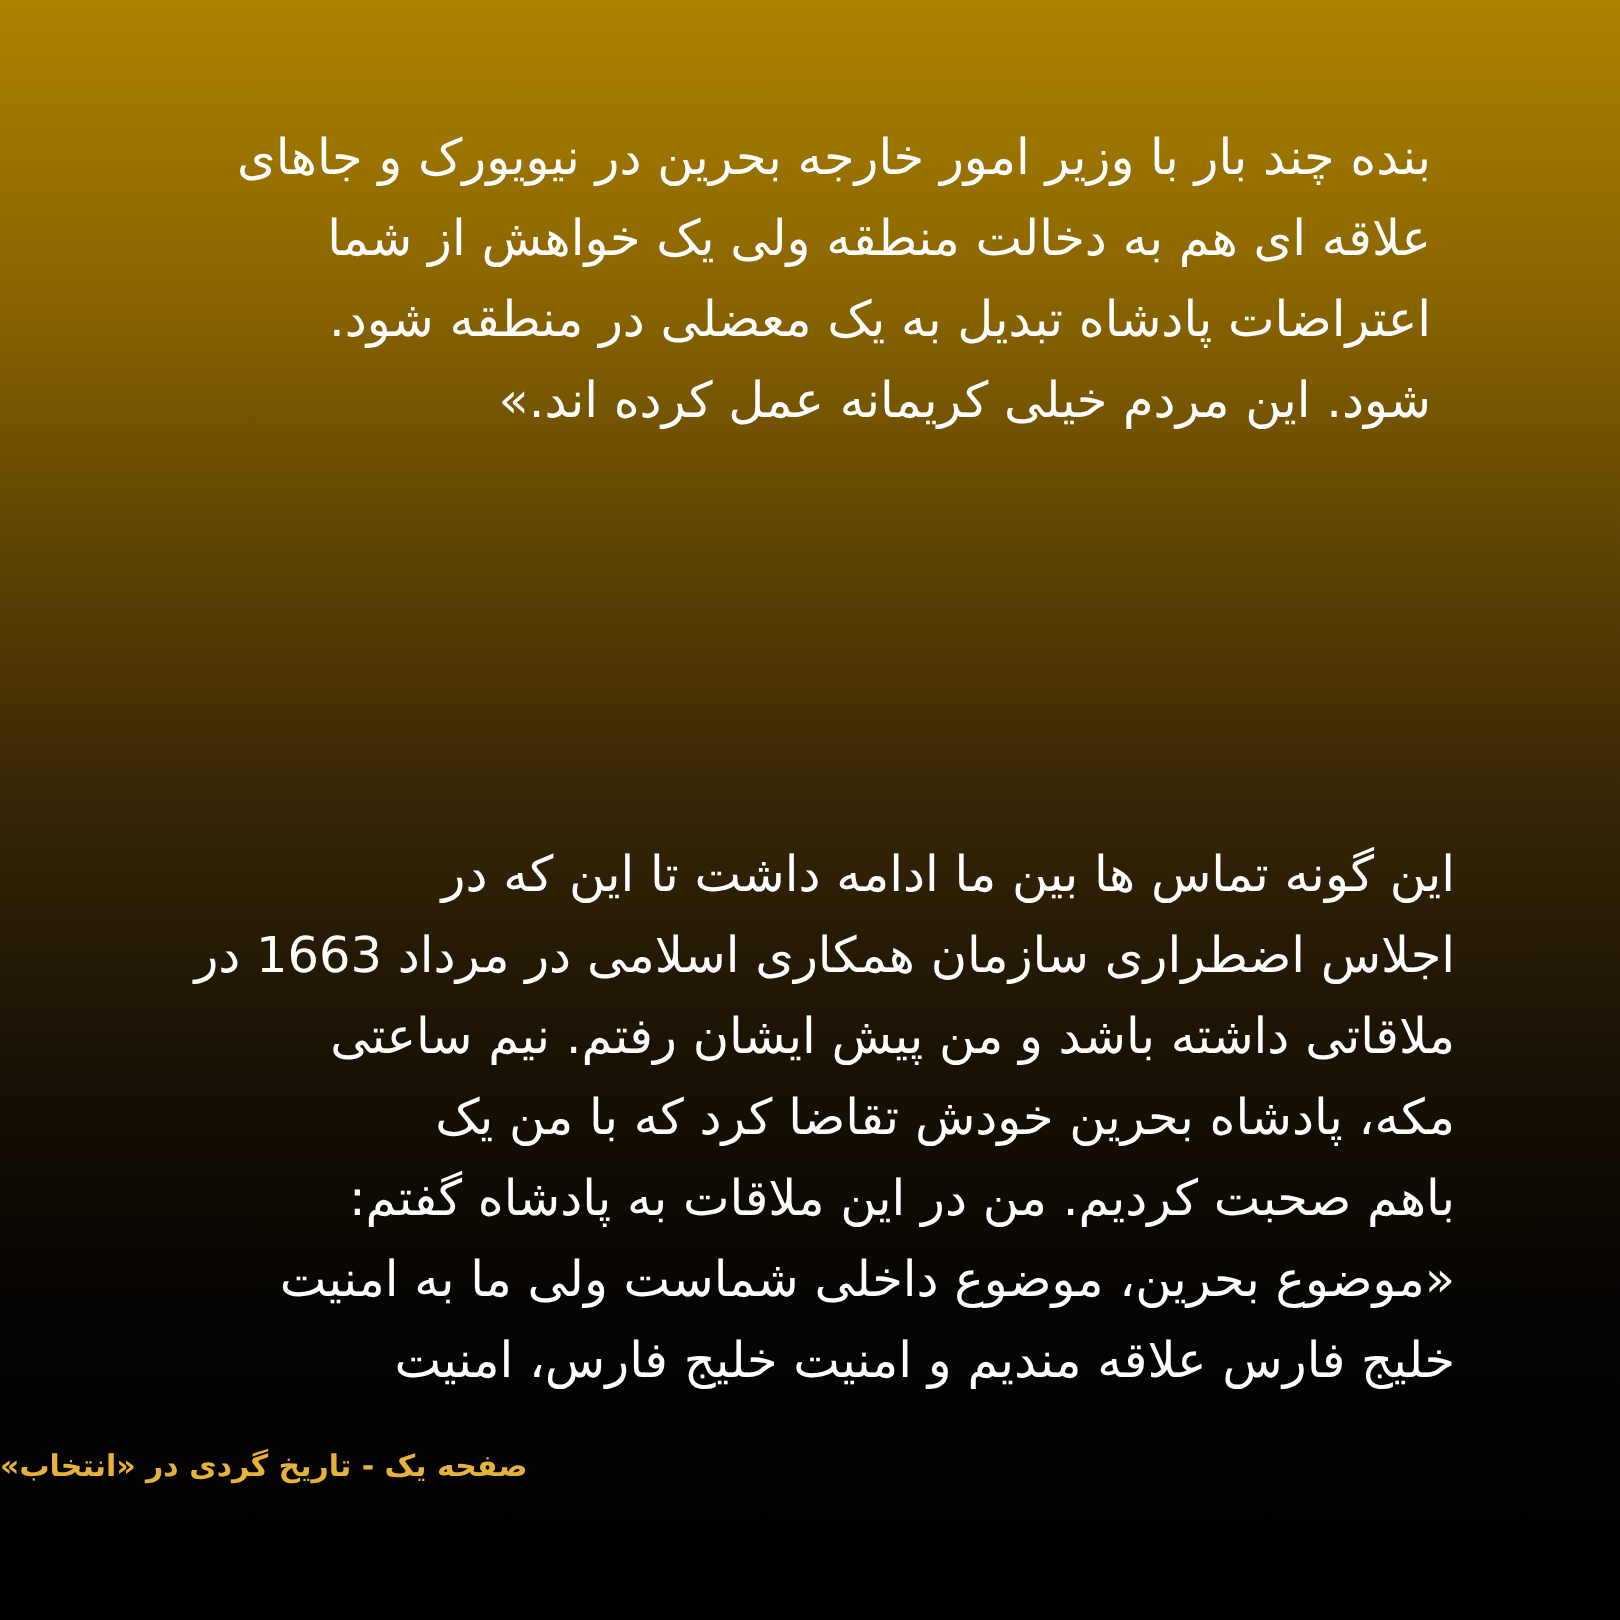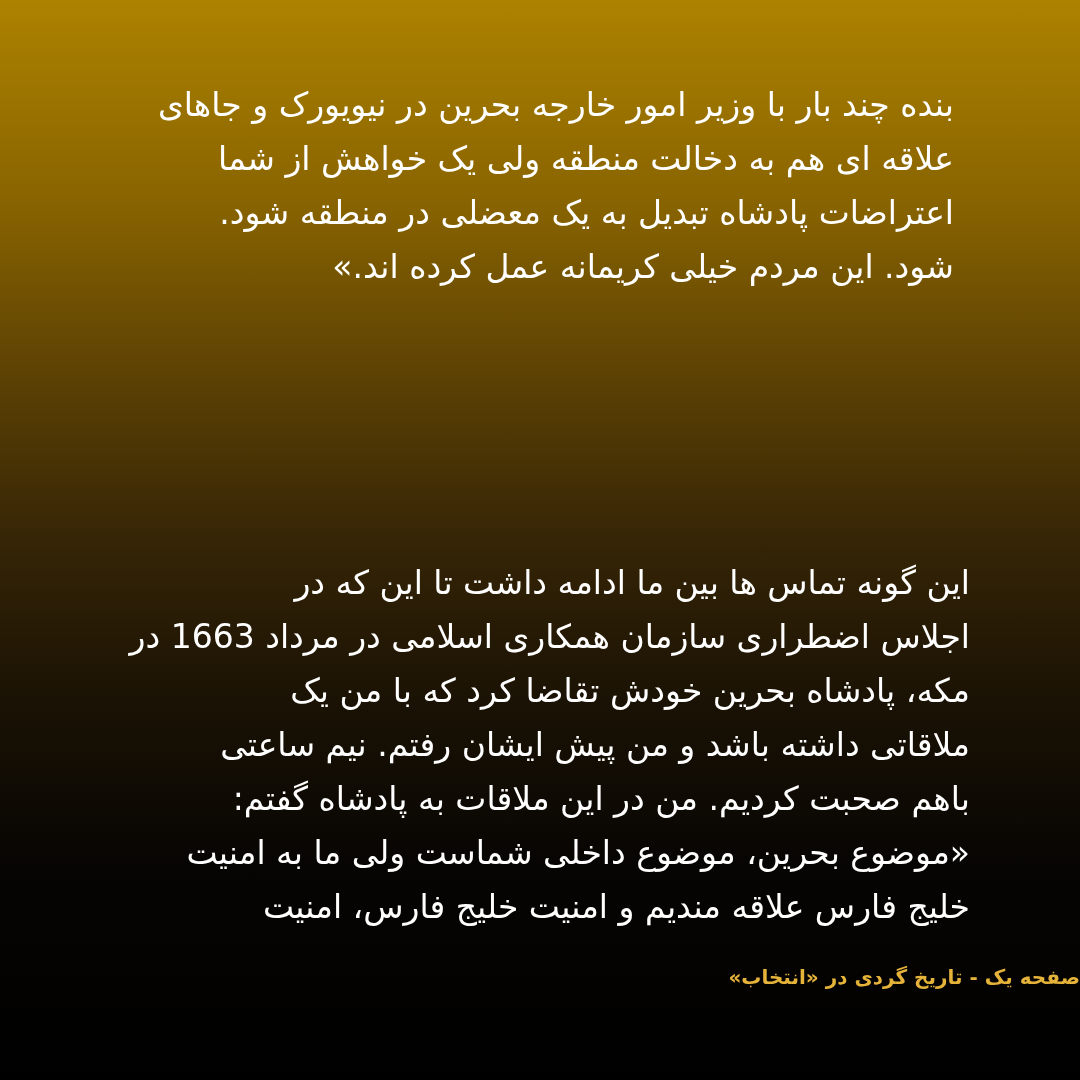--- a/index.html
+++ b/index.html
@@ -19,41 +19,41 @@
     text-align: justify;
     text-align-last: right;
   }
   .para { margin: 0; }
   .para-1 { position: absolute; top: 78px; left: 0; right: 16px; }
   .para-2 { position: absolute; top: 518px; left: 0; right: 0; margin-top: 38px; }
   .line { display: block; white-space: nowrap; text-align: right; }
   .footer {
     position: absolute;
     top: 965px; left: 0; right: 0;
-    text-align: right;
+    text-align: left;
     direction: rtl;
     color: #e6b33a;
     font-size: 20px;
     font-weight: bold;
   }
 </style>
 </head>
 <body>
 
 <div class="text-block">
   <div class="para para-1">
     <span class="line">بنده چند بار با وزیر امور خارجه بحرین در نیویورک و جاهای</span>
     <span class="line">علاقه ای هم به دخالت منطقه ولی یک خواهش از شما</span>
     <span class="line">اعتراضات پادشاه تبدیل به یک معضلی در منطقه شود.</span>
     <span class="line">شود. این مردم خیلی کریمانه عمل کرده اند.»</span>
   </div>
   <div class="para para-2">
     <span class="line">این گونه تماس ها بین ما ادامه داشت تا این که در</span>
     <span class="line">اجلاس اضطراری سازمان همکاری اسلامی در مرداد 1663 در</span>
+    <span class="line">ملاقاتی داشته باشد و من پیش ایشان رفتم. نیم ساعتی</span>
     <span class="line">مکه، پادشاه بحرین خودش تقاضا کرد که با من یک</span>
-    <span class="line">ملاقاتی داشته باشد و من پیش ایشان رفتم. نیم ساعتی</span>
     <span class="line">باهم صحبت کردیم. من در این ملاقات به پادشاه گفتم:</span>
     <span class="line">«موضوع بحرین، موضوع داخلی شماست ولی ما به امنیت</span>
     <span class="line">خلیج فارس علاقه مندیم و امنیت خلیج فارس، امنیت</span>
   </div>
 </div>
 
 <div class="footer">صفحه یک - تاریخ گردی در «انتخاب»</div>
 
 </body></html>

